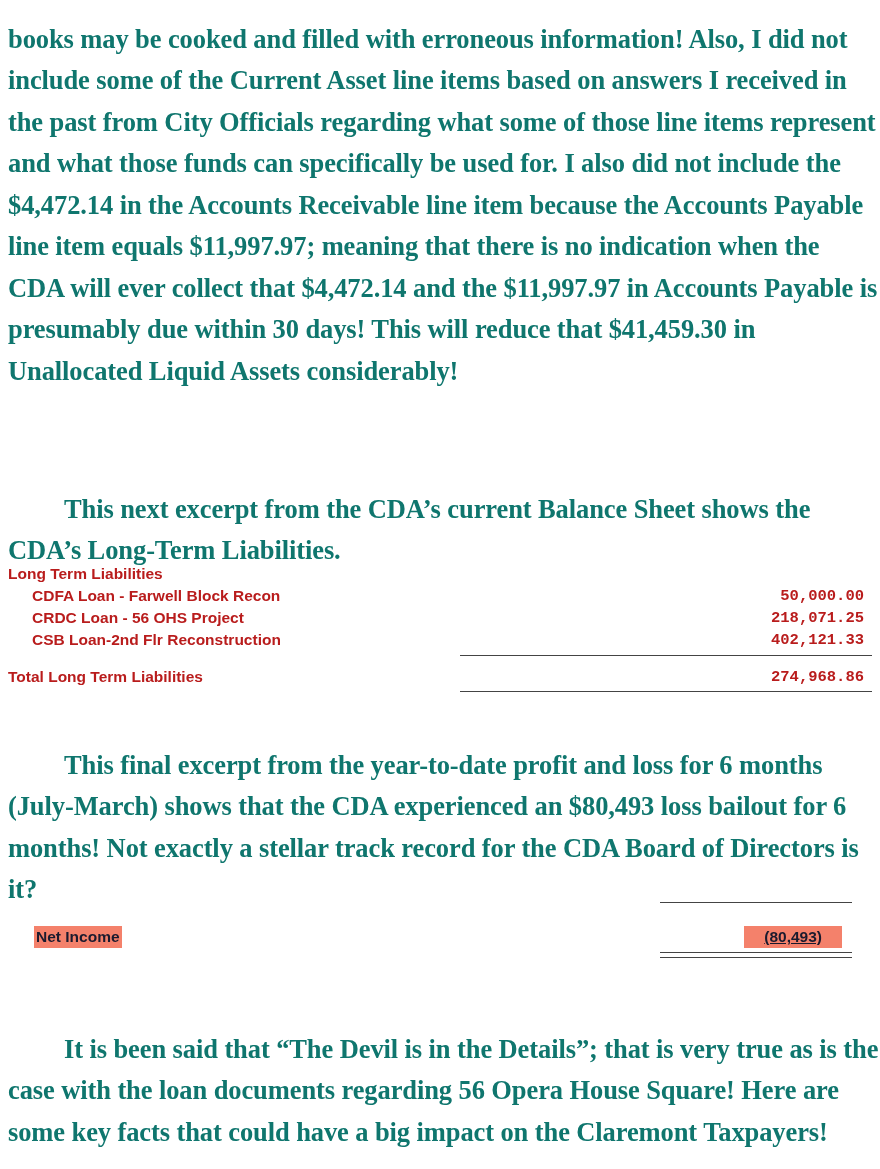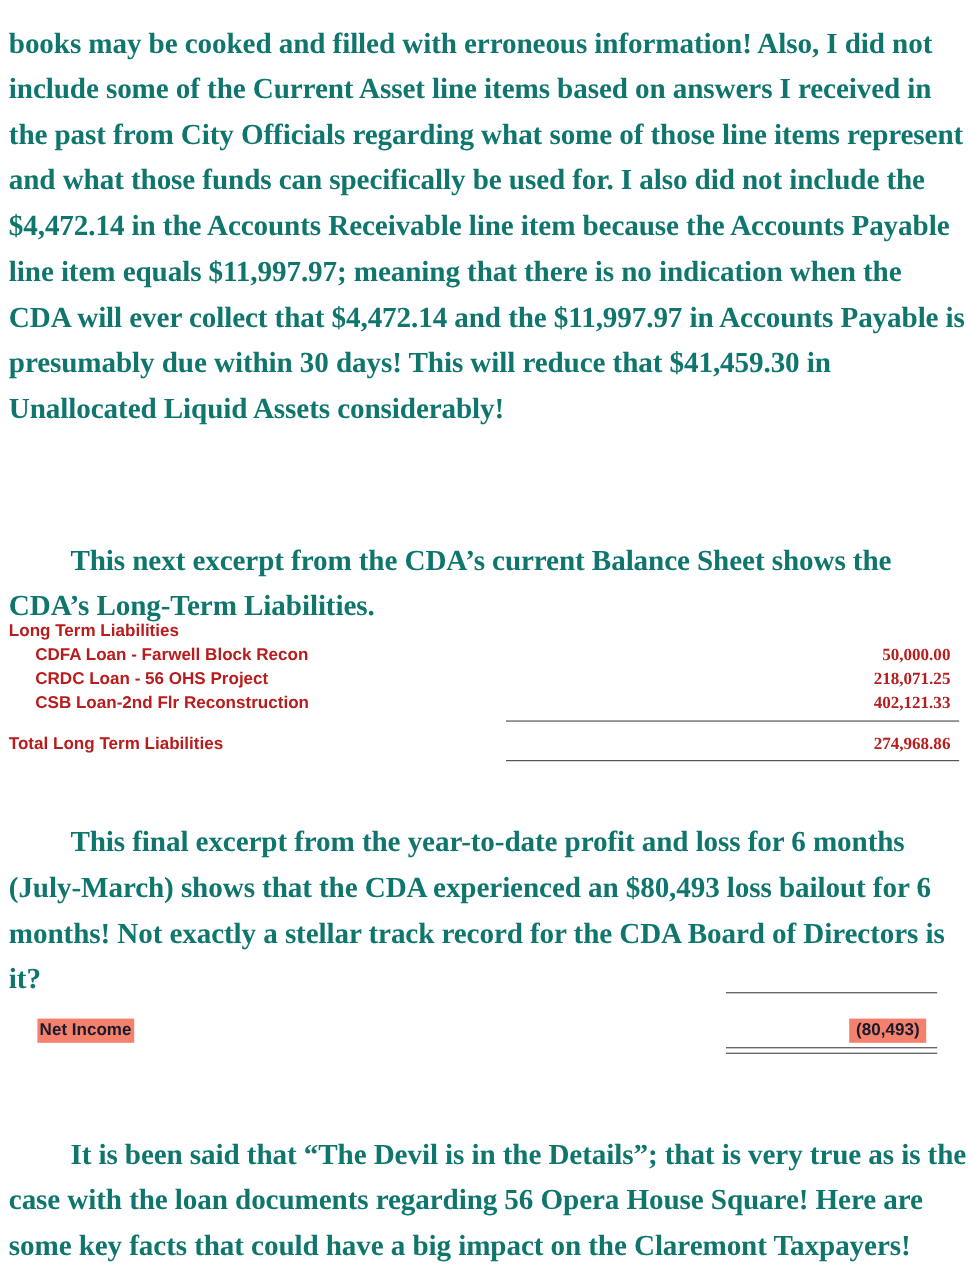--- a/index.html
+++ b/index.html
@@ -75,21 +75,21 @@
     line-height: 22px;
   }
   .excerpt-liab .lbl-0 { padding-left: 0px; }
   .excerpt-liab .lbl-1 { padding-left: 24px; }
   .excerpt-liab .amt {
     position: absolute;
     right: 8px;
     top: 0;
     width: 180px;
     text-align: right;
-    font-family: Liberation Serif, serif;
+    font-family: Liberation Mono, monospace;
     font-weight: bold;
     font-size: 15.5px;
   }
   .rule-single {
     position: absolute;
     height: 0;
     border-top: 1px solid #444;
   }
   .liab-rule1 {
     left: 452px;
@@ -135,22 +135,23 @@
     top: 46px;
     background: #f4816b;
     padding: 1px 2px;
     line-height: 20px;
   }
   .net-value {
     position: absolute;
     right: 30px;
     top: 46px;
     background: #f4816b;
-    padding: 1px 6px;
+    padding: 1px 20px;
     line-height: 20px;
+    text-decoration: underline;
   }
   .net-rule-dbl1 {
     position: absolute;
     left: 652px;
     top: 72px;
     width: 192px;
     border-top: 1px solid #444;
     height: 0;
   }
   .net-rule-dbl2 {

